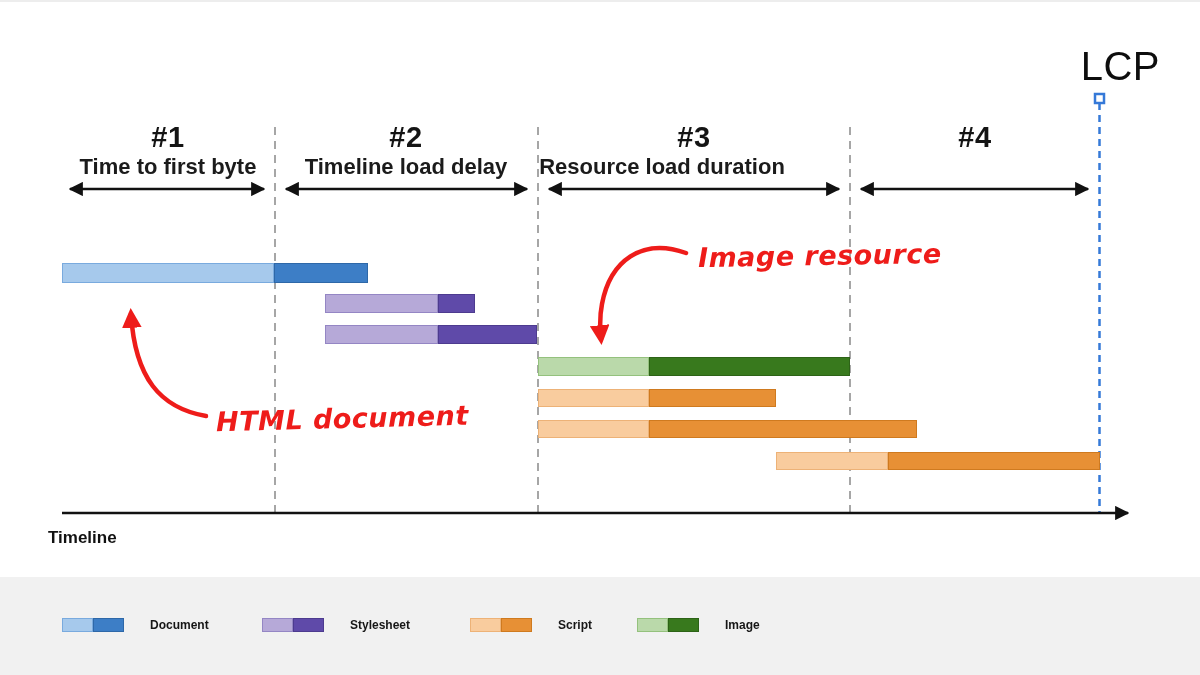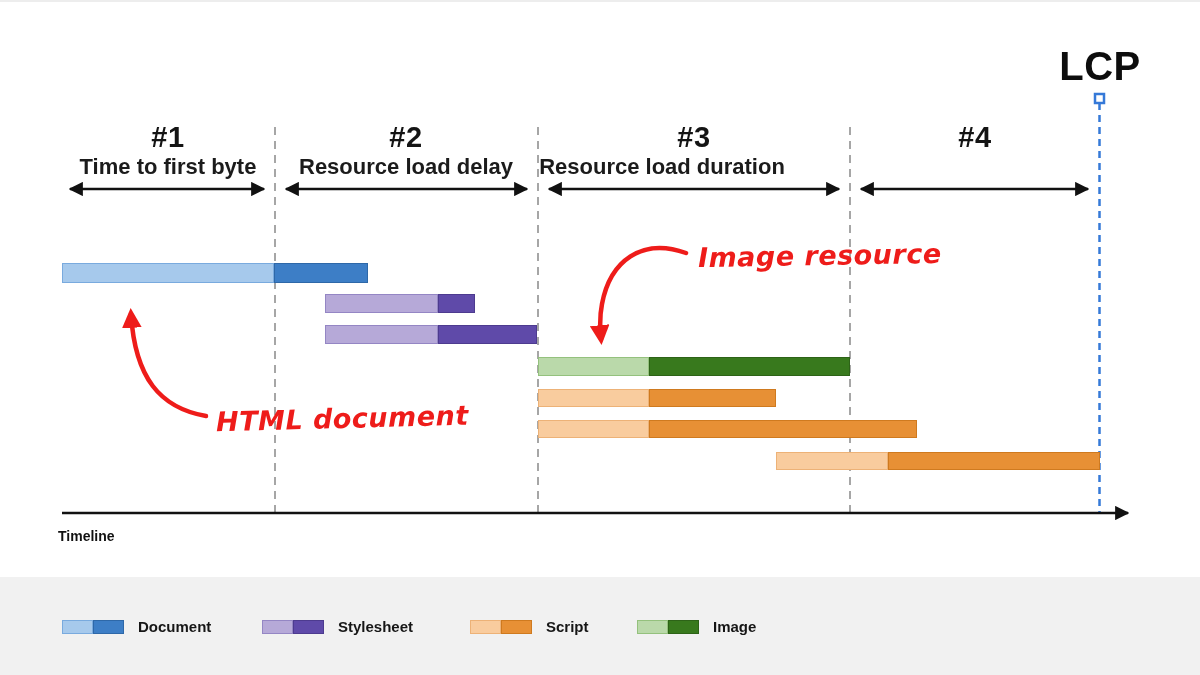--- a/index.html
+++ b/index.html
@@ -15,36 +15,36 @@
   #annot-svg{z-index:3;}
   
   .sec-head{position:absolute;top:119px;width:240px;text-align:center;
     font-size:29px;font-weight:700;letter-spacing:.5px;color:#141414;z-index:4;}
   .sec-label{position:absolute;top:152px;width:260px;text-align:center;
     font-size:22px;font-weight:600;color:#1b1b1b;z-index:4;}
   
   .bar{position:absolute;display:flex;}
   .seg{box-sizing:border-box;border:1.5px solid transparent;height:100%;}
   
-  #lcp-title{position:absolute;top:42px;left:1040px;width:120px;text-align:center;
-    font-size:40px;font-weight:700;color:#0d0d0d;letter-spacing:.5px;z-index:4;}
-  #timeline-label{position:absolute;top:526px;left:58px;font-size:14px;
+  #lcp-title{position:absolute;top:42px;left:1040px;width:120px;text-align:right;
+    font-size:40px;font-weight:400;color:#0d0d0d;letter-spacing:.5px;z-index:4;}
+  #timeline-label{position:absolute;top:526px;left:48px;font-size:17px;
     font-weight:600;color:#111;z-index:4;}
   
   .red-note{position:absolute;font-family:"DejaVu Sans",sans-serif;
     font-style:italic;font-weight:700;font-size:27px;letter-spacing:.5px;
     white-space:nowrap;z-index:5;}
   #note-html{top:401px;left:216px;transform:rotate(-1.5deg);}
   #note-image{top:238px;left:698px;transform:rotate(-1deg);}
   
   #legend-band{position:absolute;left:0;top:575px;width:1200px;height:100px;z-index:0;}
   .legend-item{position:absolute;top:616px;display:flex;align-items:center;z-index:4;}
   .swatch{display:flex;width:62px;height:14px;}
   .swatch div{width:31px;height:14px;box-sizing:border-box;border:1px solid transparent;}
-  .legend-label{margin-left:14px;font-size:15px;font-weight:700;color:#161616;}
+  .legend-label{margin-left:26px;font-size:12px;font-weight:700;color:#161616;}
 </style>
 </head>
 <body>
 
 <div id="stage">
 
   <div id="legend-band" style="background: rgb(241, 241, 241);"></div>
 
   <svg id="lines-svg" width="1200" height="675">
     <defs>
@@ -105,21 +105,21 @@
         <path d="M0,0 L10,5 L0,10 z" fill="#ee1c1a"></path>
       </marker>
     </defs>
     <path d="M 206 414 C 160 406, 135 376, 131 312" fill="none" stroke="#ee1c1a" stroke-width="4.5" stroke-linecap="round" marker-end="url(#ah-red)"></path>
     <path d="M 686 251 C 642 235, 610 259, 602 302 C 599 317, 600 327, 601 337" fill="none" stroke="#ee1c1a" stroke-width="4.5" stroke-linecap="round" marker-end="url(#ah-red)"></path>
   </svg>
 
   <div class="sec-head" style="left:48px">#1</div>
   <div class="sec-label" style="left:38px">Time to first byte</div>
   <div class="sec-head" style="left:286px">#2</div>
-  <div class="sec-label" style="left:276px">Resource load delay</div>
+  <div class="sec-label" style="left:276px">Timeline load delay</div>
   <div class="sec-head" style="left:574px">#3</div>
   <div class="sec-label" style="left:532px">Resource load duration</div>
   <div class="sec-head" style="left:855px">#4</div>
 
   <div id="lcp-title">LCP</div>
   <div id="timeline-label">Timeline</div>
 
   <div id="note-html" class="red-note" style="color: rgb(238, 28, 26);">HTML document</div>
   <div id="note-image" class="red-note" style="color: rgb(238, 28, 26);">Image resource</div>
 

